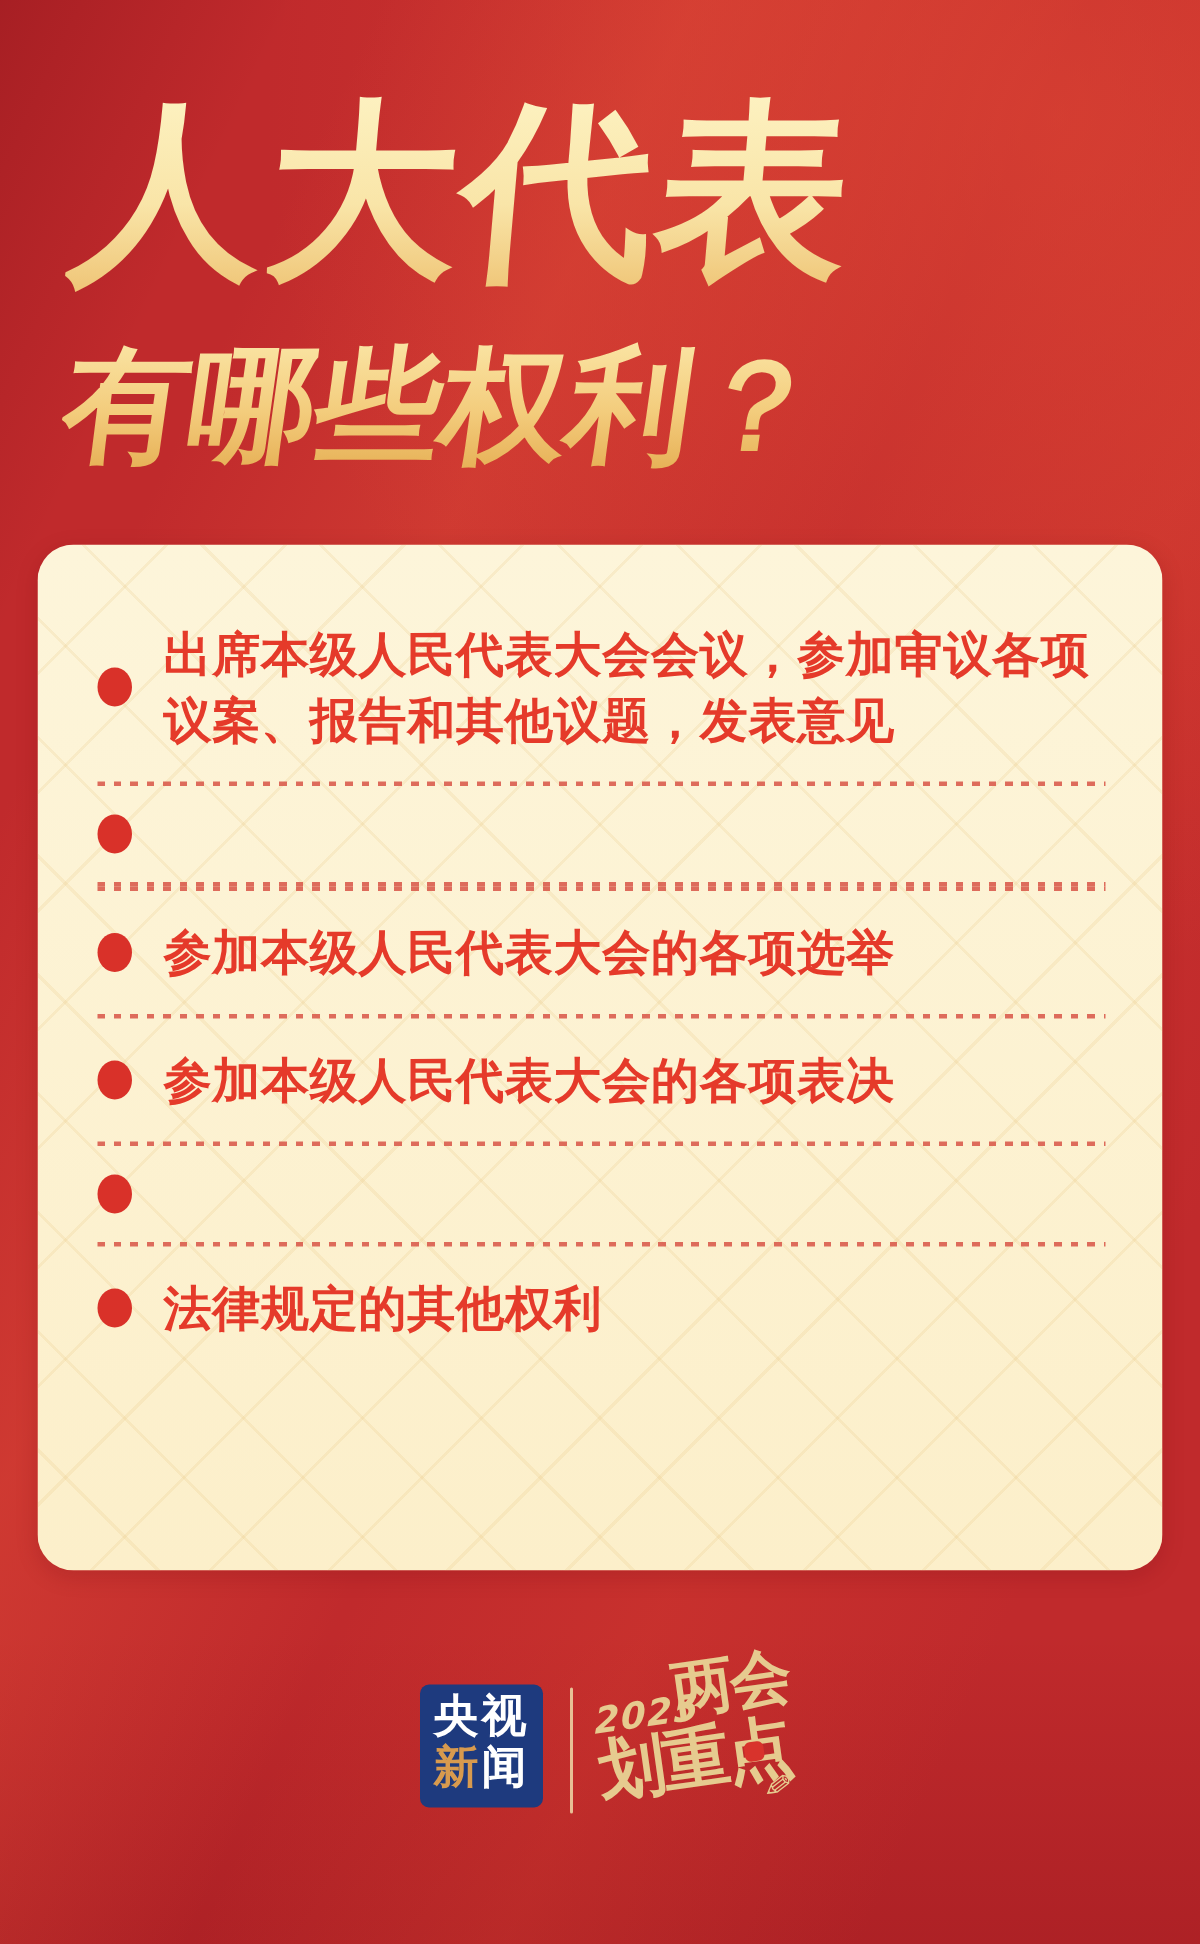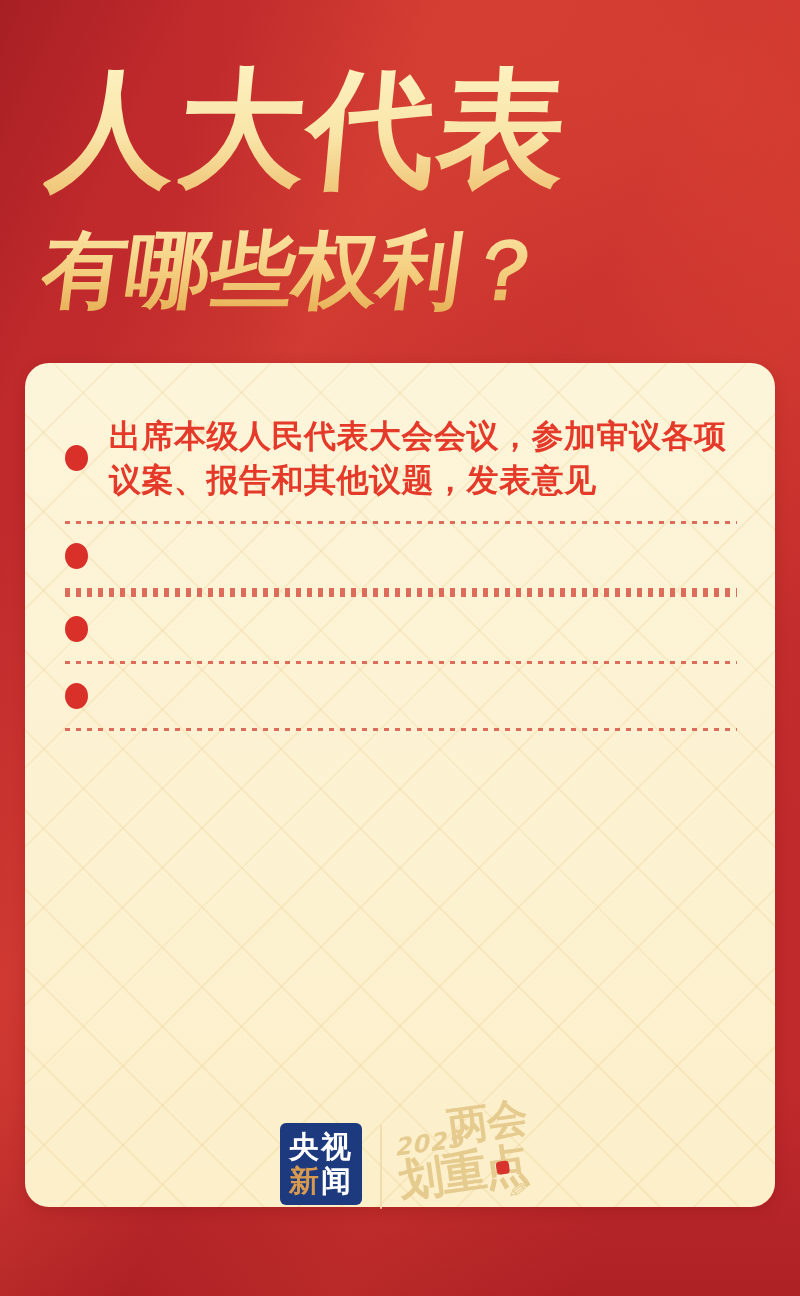--- a/index.html
+++ b/index.html
@@ -52,21 +52,21 @@
       background: linear-gradient(180deg, #fbe7a8 0%, #f3cc7c 55%, #e5ad52 100%);
       -webkit-background-clip: text; background-clip: text;
       color: transparent;
     }
   }
 
   
   .card {
     position: absolute;
     left: 25px; top: 363px;
-    width: 750px; height: 844px;
+    width: 750px; height: 684px;
     border-radius: 24px;
     padding: 32px 38px 30px 40px;
     background-image:
       repeating-linear-gradient(45deg,  rgba(231,197,129,0.20) 0px, rgba(231,197,129,0.20) 2px, transparent 2px, transparent 56px),
       repeating-linear-gradient(-45deg, rgba(231,197,129,0.20) 0px, rgba(231,197,129,0.20) 2px, transparent 2px, transparent 56px),
       linear-gradient(180deg, #fdf5da 0%, #fcefca 100%);
     box-shadow: 0 4px 14px rgba(110,10,18,0.20);
   }
   .row {
     display: flex;
@@ -99,20 +99,21 @@
   .cctv-logo {
     position: absolute;
     left: 280px; top: 23px;
     width: 82px; height: 82px;
     border-radius: 6px;
     background: #1e3a7e;
     display: flex;
     flex-direction: column;
     align-items: center;
     justify-content: center;
+    font-family: Liberation Mono, monospace;
   }
   .cctv-line {
     font-size: 30px;
     line-height: 34px;
     font-weight: 700;
     letter-spacing: 2px;
     color: #ffffff;
     white-space: nowrap;
   }
   .cctv-gold { color: #d89a4e; }
@@ -193,32 +194,41 @@
     </div>
     <div class="sep"></div>
 
     <div class="row">
       <span class="dot"></span>
     </div>
     <div class="sep"></div>
 
     <div class="sep"></div>
 
-    <div class="sep"></div>
-
-    <div class="row">
-      <span class="dot"></span>
-    </div>
-    <div class="sep"></div>
-
-    <div class="row">
-      <span class="dot"></span>
-    </div>
-    <div class="sep"></div>
-
+    <div class="row">
+      <span class="dot"></span>
+      <p class="right-text">参加本级人民代表大会的各项选举</p>
+    </div>
+    <div class="sep"></div>
+
+    <div class="row">
+      <span class="dot"></span>
+      <p class="right-text">参加本级人民代表大会的各项表决</p>
+    </div>
+    <div class="sep"></div>
+
+    <div class="row">
+      <span class="dot"></span>
+    </div>
+    <div class="sep"></div>
+
+    <div class="row">
+      <span class="dot"></span>
+      <p class="right-text">法律规定的其他权利</p>
+    </div>
 
   </section>
 
   <footer class="footer">
 
     <div class="cctv-logo">
       <div class="cctv-line">央视</div>
       <div class="cctv-line"><span class="cctv-gold">新</span><span>闻</span></div>
     </div>
 

